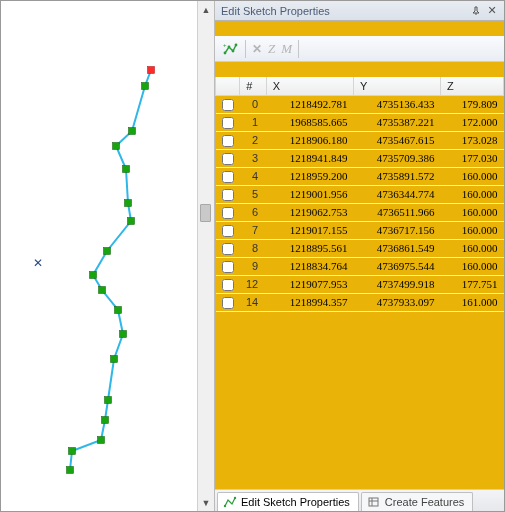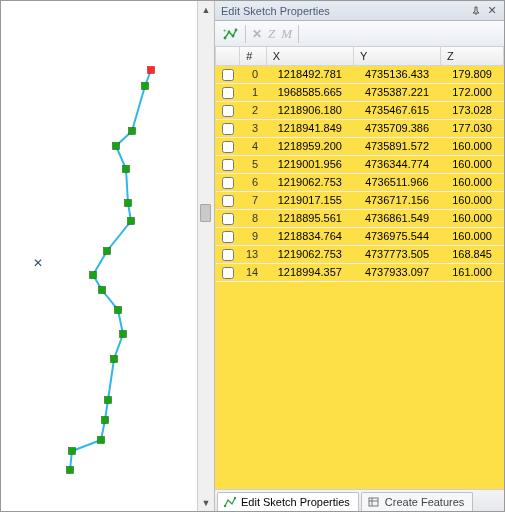--- a/index.html
+++ b/index.html
@@ -32,22 +32,23 @@
     background: #f0f0f0;
     border-left: 1px solid #d0d0d0;
     display: flex; flex-direction: column; align-items: center;
   }
   .sc-btn { width: 15px; height: 17px; display:flex; align-items:center; justify-content:center; color:#555; font-size:9px; cursor:pointer; }
   .sc-track { flex:1; position:relative; width:100%; }
   .sc-thumb { position:absolute; left:2px; width:11px; height:18px; top:186px; background:#c9c9c9; border:1px solid #a8a8a8; border-radius:1px; }
   .panel {
     flex:1; display:flex; flex-direction:column;
     border-left: 1px solid #bbb;
-    background: #fde047;
+    background: #eab308;
     min-width: 0;
+    gap: 15px;
   }
   .title-bar {
     height: 20px;
     background: linear-gradient(#e8ecf2,#dbe1ea);
     border-bottom: 1px solid #b5b5b5;
     display:flex; align-items:center;
     padding: 0 4px 0 6px;
     color: #4a5b75;
     font-size: 11px;
   }
@@ -86,21 +87,21 @@
     height: 18px;
     color:#222;
   }
   tbody td {
     border-bottom: 1px solid #eee;
     padding: 1px 6px;
     height: 18px;
     white-space: nowrap;
   }
   tbody td.idx { text-align:right; padding-right:8px; color:#333; }
-  tbody td.num { text-align:center; font-variant-numeric: tabular-nums; }
+  tbody td.num { text-align:right; font-variant-numeric: tabular-nums; font-family: Liberation Serif, serif; }
   tbody td.chk { text-align:center; }
   input.rchk { width:12px; height:12px; margin:0; vertical-align:middle; }
   .footer-tabs {
     height: 22px;
     background: linear-gradient(#f2f4f7,#e6e8ec);
     border-top: 1px solid #cfcfcf;
     display:flex; align-items:flex-end; padding: 0 2px;
     font-size: 11px;
   }
   .tab {
@@ -266,24 +267,24 @@
             </tr>
             <tr>
               <td class="chk"><input type="checkbox" class="rchk" style=""></td>
               <td class="idx">9</td>
               <td class="num">1218834.764</td>
               <td class="num">4736975.544</td>
               <td class="num">160.000</td>
             </tr>
             <tr>
               <td class="chk"><input type="checkbox" class="rchk" style=""></td>
-              <td class="idx">13</td>
-              <td class="num">1219062.753</td>
-              <td class="num">4737773.505</td>
-              <td class="num">168.845</td>
+              <td class="idx">12</td>
+              <td class="num">1219077.953</td>
+              <td class="num">4737499.918</td>
+              <td class="num">177.751</td>
             </tr>
             <tr>
               <td class="chk"><input type="checkbox" class="rchk" style=""></td>
               <td class="idx">14</td>
               <td class="num">1218994.357</td>
               <td class="num">4737933.097</td>
               <td class="num">161.000</td>
             </tr>
           </tbody>
       </table>

